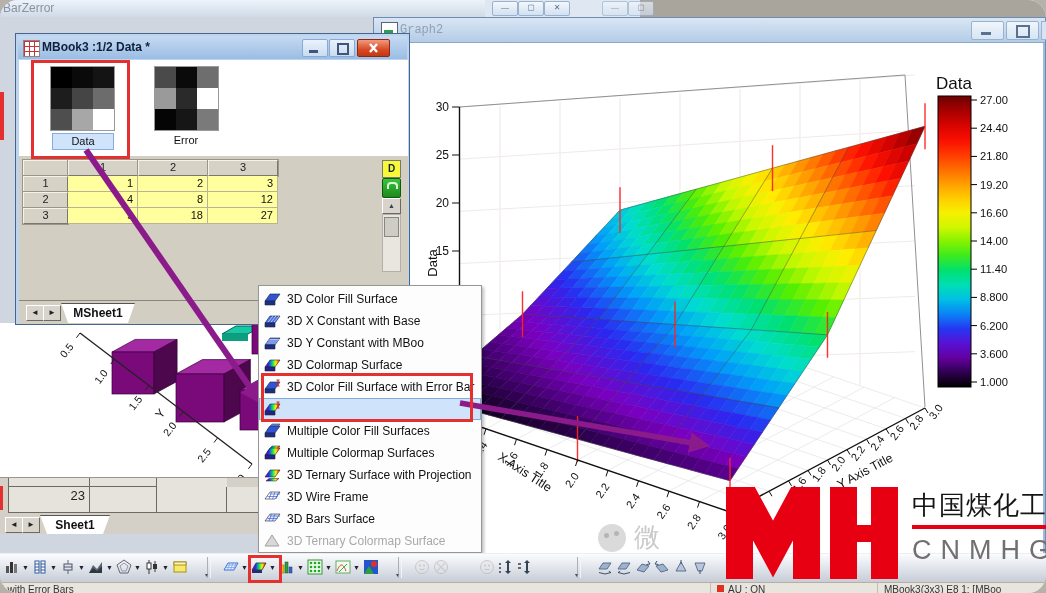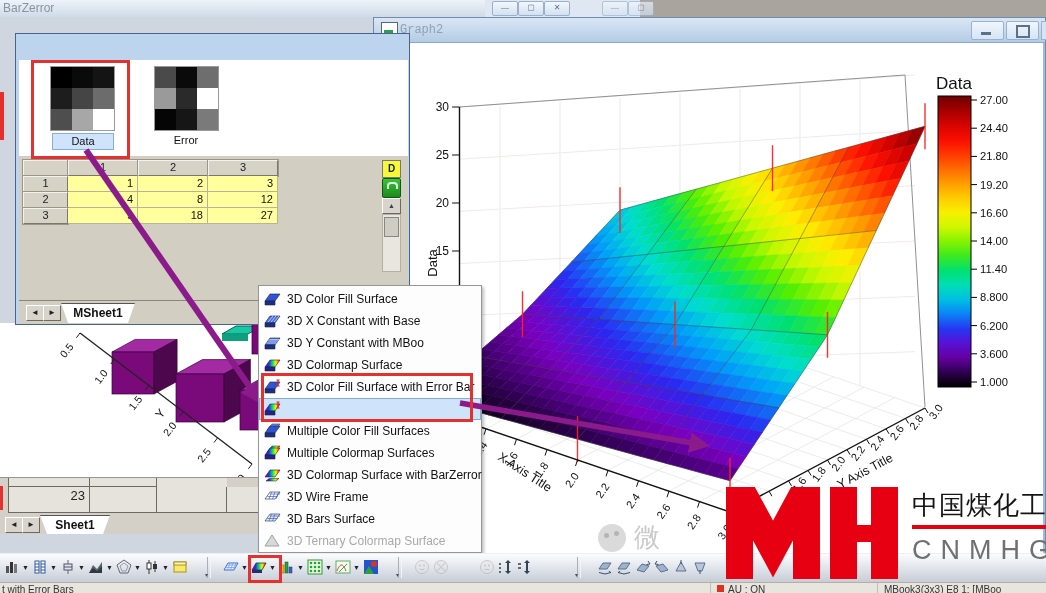--- a/index.html
+++ b/index.html
@@ -1,16 +1,16 @@
 <!DOCTYPE html>
 <html><head>
 <meta charset="utf-8">
 <style>
   html,body{margin:0;padding:0;background:#b6b2aa;font-family:"Liberation Sans",sans-serif;}
-  .screen{position:relative;width:1046px;height:593px;overflow:hidden;background:#cfd6e0;}
+  .screen{position:relative;width:1046px;height:593px;overflow:hidden;background:#cfd6e0;border-radius:18px;}
   .a{position:absolute;}
   .nosel{user-select:none;}
   
   .topstrip{left:0;top:0;width:1046px;height:17px;background:linear-gradient(#eef3fa,#cfdbe8);z-index:0;}
   .topstrip .rightseg{left:640px;top:0;width:406px;height:17px;background:#a9a59d;}
   .topstrip .midseg{left:485px;top:0;width:155px;height:17px;background:#dfe8f2;}
   .bz-title{left:3px;top:1px;font-size:12px;color:#8a93a2;}
   .minibtn{width:24px;height:13px;background:linear-gradient(#f2f7fc,#d3e1f1);border:1px solid #9ab0cc;border-radius:2px;font-size:8px;line-height:11px;text-align:center;color:#5a718e;}
   .minibtn.faded{opacity:.65;}
   
@@ -907,20 +907,35 @@
     <div class="a wscell" style="left:157px;top:9px;width:70px;height:26px;border-left:none;"></div>
     <div class="a wscell" style="left:227px;top:9px;width:40px;height:26px;border-left:none;border-right:none;"></div>
     <div class="a wstabbar">
       <div class="a tabarrow" style="left:5px;top:3px;">◄</div>
       <div class="a tabarrow" style="left:22px;top:3px;">►</div>
       <div class="a sheettab" style="left:40px;top:1px;width:70px;height:18px;line-height:18px;">Sheet1</div>
     </div>
   </div>
 
   <div class="a mbook">
+    <div class="a tbar">
+      <div class="a micon"></div>
+      <span class="a title">MBook3 :1/2 Data *</span>
+      <div class="a tbtn" style="left:284px;top:3px;">
+          <span class="dash"></span>
+        </div>
+      <div class="a tbtn" style="left:311px;top:3px;">
+          <span class="sq"></span>
+        </div>
+      <div class="a closebtn" style="left:339px;top:3px;">
+        <svg width="31" height="16">
+            <path d="M12,4 L19,12 M19,4 L12,12" stroke="#fff" stroke-width="2.4"></path>
+          </svg>
+      </div>
+    </div>
     <div class="a thumbpanel" id="thumbpanel">
         <div class="a thumbgrid" style="left: 31px; top: 6px;">
           <div style="background: rgb(0, 0, 0);"></div>
           <div style="background: rgb(10, 10, 10);"></div>
           <div style="background: rgb(20, 20, 20);"></div>
           <div style="background: rgb(29, 29, 29);"></div>
           <div style="background: rgb(69, 69, 69);"></div>
           <div style="background: rgb(108, 108, 108);"></div>
           <div style="background: rgb(78, 78, 78);"></div>
           <div style="background: rgb(167, 167, 167);"></div>
@@ -1020,21 +1035,21 @@
           <polygon points="2,10 12,10 12,14 2,14" fill="#1a2f88" stroke="#223" stroke-width="0.6"></polygon>
         </svg><span>Multiple Color Fill Surfaces</span></div>
       <div class="mitem"><svg width="19" height="16">
           <polygon points="4,7 9,1 17,1 12,7" fill="url(#rgrad)" stroke="#223" stroke-width="0.5"></polygon>
           <polygon points="2,10 7,3 17,3 12,10" fill="url(#rgrad)" stroke="#223" stroke-width="0.6"></polygon>
           <polygon points="2,10 12,10 12,14 2,14" fill="#23228c" stroke="#223" stroke-width="0.6"></polygon>
         </svg><span>Multiple Colormap Surfaces</span></div>
       <div class="mitem"><svg width="19" height="16">
           <polygon points="2,10 7,3 17,3 12,10" fill="url(#rgrad)" stroke="#223" stroke-width="0.6"></polygon>
           <polygon points="3,14 6,11.5 16,11.5 13,14" fill="url(#rgrad)" stroke="#223" stroke-width="0.5"></polygon>
-        </svg><span>3D Colormap Surface with BarZerror</span></div>
+        </svg><span>3D Ternary Surface with Projection</span></div>
       <div class="mitem"><svg width="19" height="16">
           <polygon points="2,10 7,3 17,3 12,10" fill="#ffffff" stroke="#223" stroke-width="0.6"></polygon>
           <path d="M4.5,7.5 L14.5,7.5 M7,5 L17,5 M8.5,3 L6,10 M12,3 L9.5,10 M15.5,3 L13,10" stroke="#3a62d8" stroke-width="0.7"></path>
         </svg><span>3D Wire Frame</span></div>
       <div class="mitem"><svg width="19" height="16">
           <polygon points="2,10 7,3 17,3 12,10" fill="#dfe9fc" stroke="#223" stroke-width="0.6"></polygon>
           <path d="M4.5,7.5 L14.5,7.5 M7,5 L17,5 M8.5,3 L6,10 M12,3 L9.5,10" stroke="#3a62d8" stroke-width="0.7"></path>
         </svg><span>3D Bars Surface</span></div>
       <div class="mitem dis"><svg width="19" height="16">
           <polygon points="9,2 16,13 2,13" fill="#d8d8d8" stroke="#a0a0a0"></polygon>

